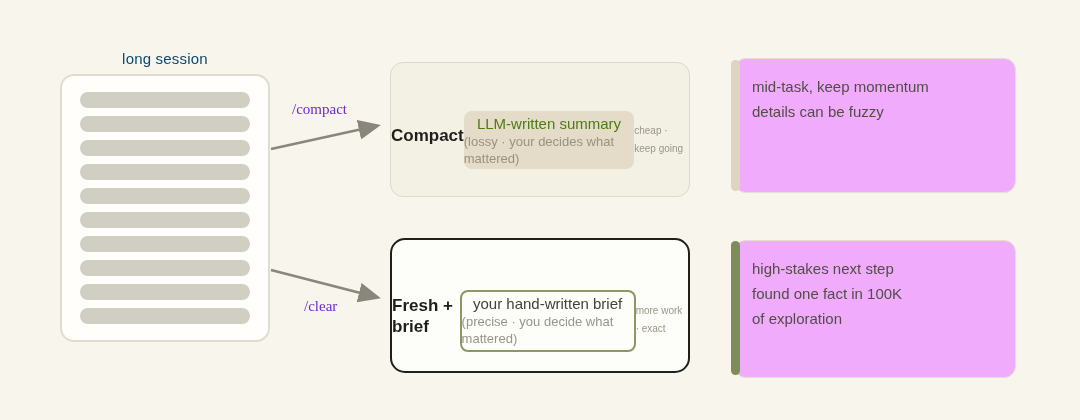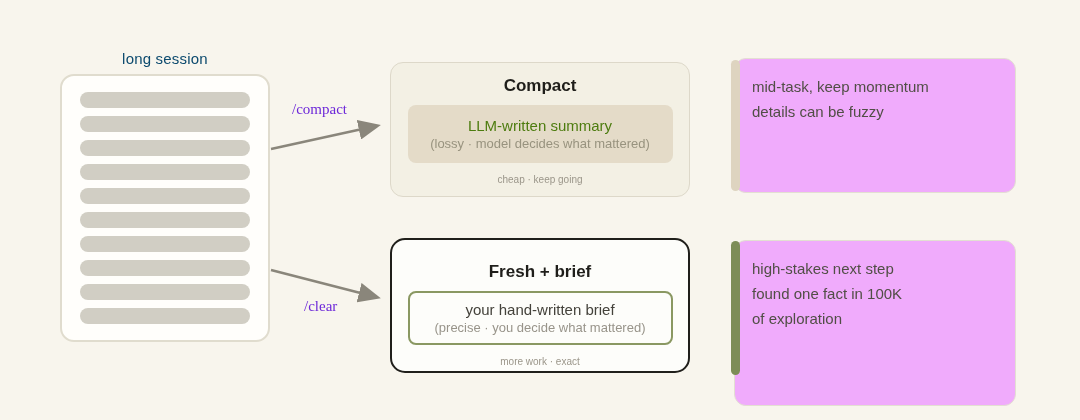--- a/index.html
+++ b/index.html
@@ -29,21 +29,21 @@
   .arrow-label {
     position: absolute; font-family: Liberation Serif, serif;
     font-size: 15px; color: #6d28d9;
   }
   .arrow-label.compact { left: 292px; top: 101px; }
   .arrow-label.clear   { left: 304px; top: 298px; }
 
   
   .opt-card {
     position: absolute; left: 390px; width: 300px; height: 135px;
-    border-radius: 13px; display: flex; flex-direction: column; align-items: center;
+    border-radius: 13px; display: flex; flex-direction: row; align-items: center;
   }
   .opt-card.compact { top: 62px;  background: #f3f0e4; border: 1.5px solid #ddd8c9; padding-top: 12px; }
   .opt-card.fresh   { top: 238px; background: #fdfdfa; border: 2.5px solid #201f1b; border-radius: 15px; padding-top: 21px; }
   .opt-title { font-size: 17px; font-weight: bold; color: #1f1e1a; line-height: 21px; }
   .inner-box {
     width: 265px; margin-top: 9px; border-radius: 8px;
     display: flex; flex-direction: column; align-items: center; justify-content: center;
   }
   .opt-card.compact .inner-box { height: 58px; background: #e4dbc8; }
   .opt-card.fresh   .inner-box { height: 62px; background: #fdfdfa; border: 2px solid #8a9862; }
@@ -54,21 +54,21 @@
   .opt-card.fresh .inner-line2 { color: #98948a; }
   .opt-footer { font-size: 10px; color: #9b968a; margin-top: 8px; line-height: 18px; }
 
   
   .note-card {
     position: absolute; left: 734px; width: 282px;
     background: #f0abfc; border: 1.5px solid #e3dfd2; border-radius: 12px;
     padding: 15px 18px 0 17px;
   }
   .note-card.one { top: 58px;  height: 135px; }
-  .note-card.two { top: 240px; height: 166px; }
+  .note-card.two { top: 240px; height: 138px; }
   .note-line { font-size: 15px; color: #514e46; line-height: 25px; }
   .accent-bar { position: absolute; width: 9px; border-radius: 5px; }
   .accent-bar.one { left: 731px; top: 60px;  height: 131px; }
   .accent-bar.two { left: 731px; top: 241px; height: 134px; }
 </style>
 </head>
 <body>
 
 <div class="canvas">
 
@@ -96,21 +96,21 @@
     <line x1="271" y1="149" x2="376" y2="126" stroke="#8a867b" stroke-width="2.5" marker-end="url(#ah)"></line>
     <line x1="271" y1="270" x2="376" y2="297" stroke="#8a867b" stroke-width="2.5" marker-end="url(#ah)"></line>
   </svg>
   <div class="arrow-label compact">/compact</div>
   <div class="arrow-label clear">/clear</div>
 
   <div class="opt-card compact">
     <div class="opt-title">Compact</div>
     <div class="inner-box">
       <div class="inner-line1">LLM-written summary</div>
-      <div class="inner-line2">(lossy · model decides what mattered)</div>
+      <div class="inner-line2">(lossy · your decides what mattered)</div>
     </div>
     <div class="opt-footer">cheap · keep going</div>
   </div>
 
   <div class="opt-card fresh">
     <div class="opt-title">Fresh + brief</div>
     <div class="inner-box">
       <div class="inner-line1">your hand-written brief</div>
       <div class="inner-line2">(precise · you decide what mattered)</div>
     </div>

